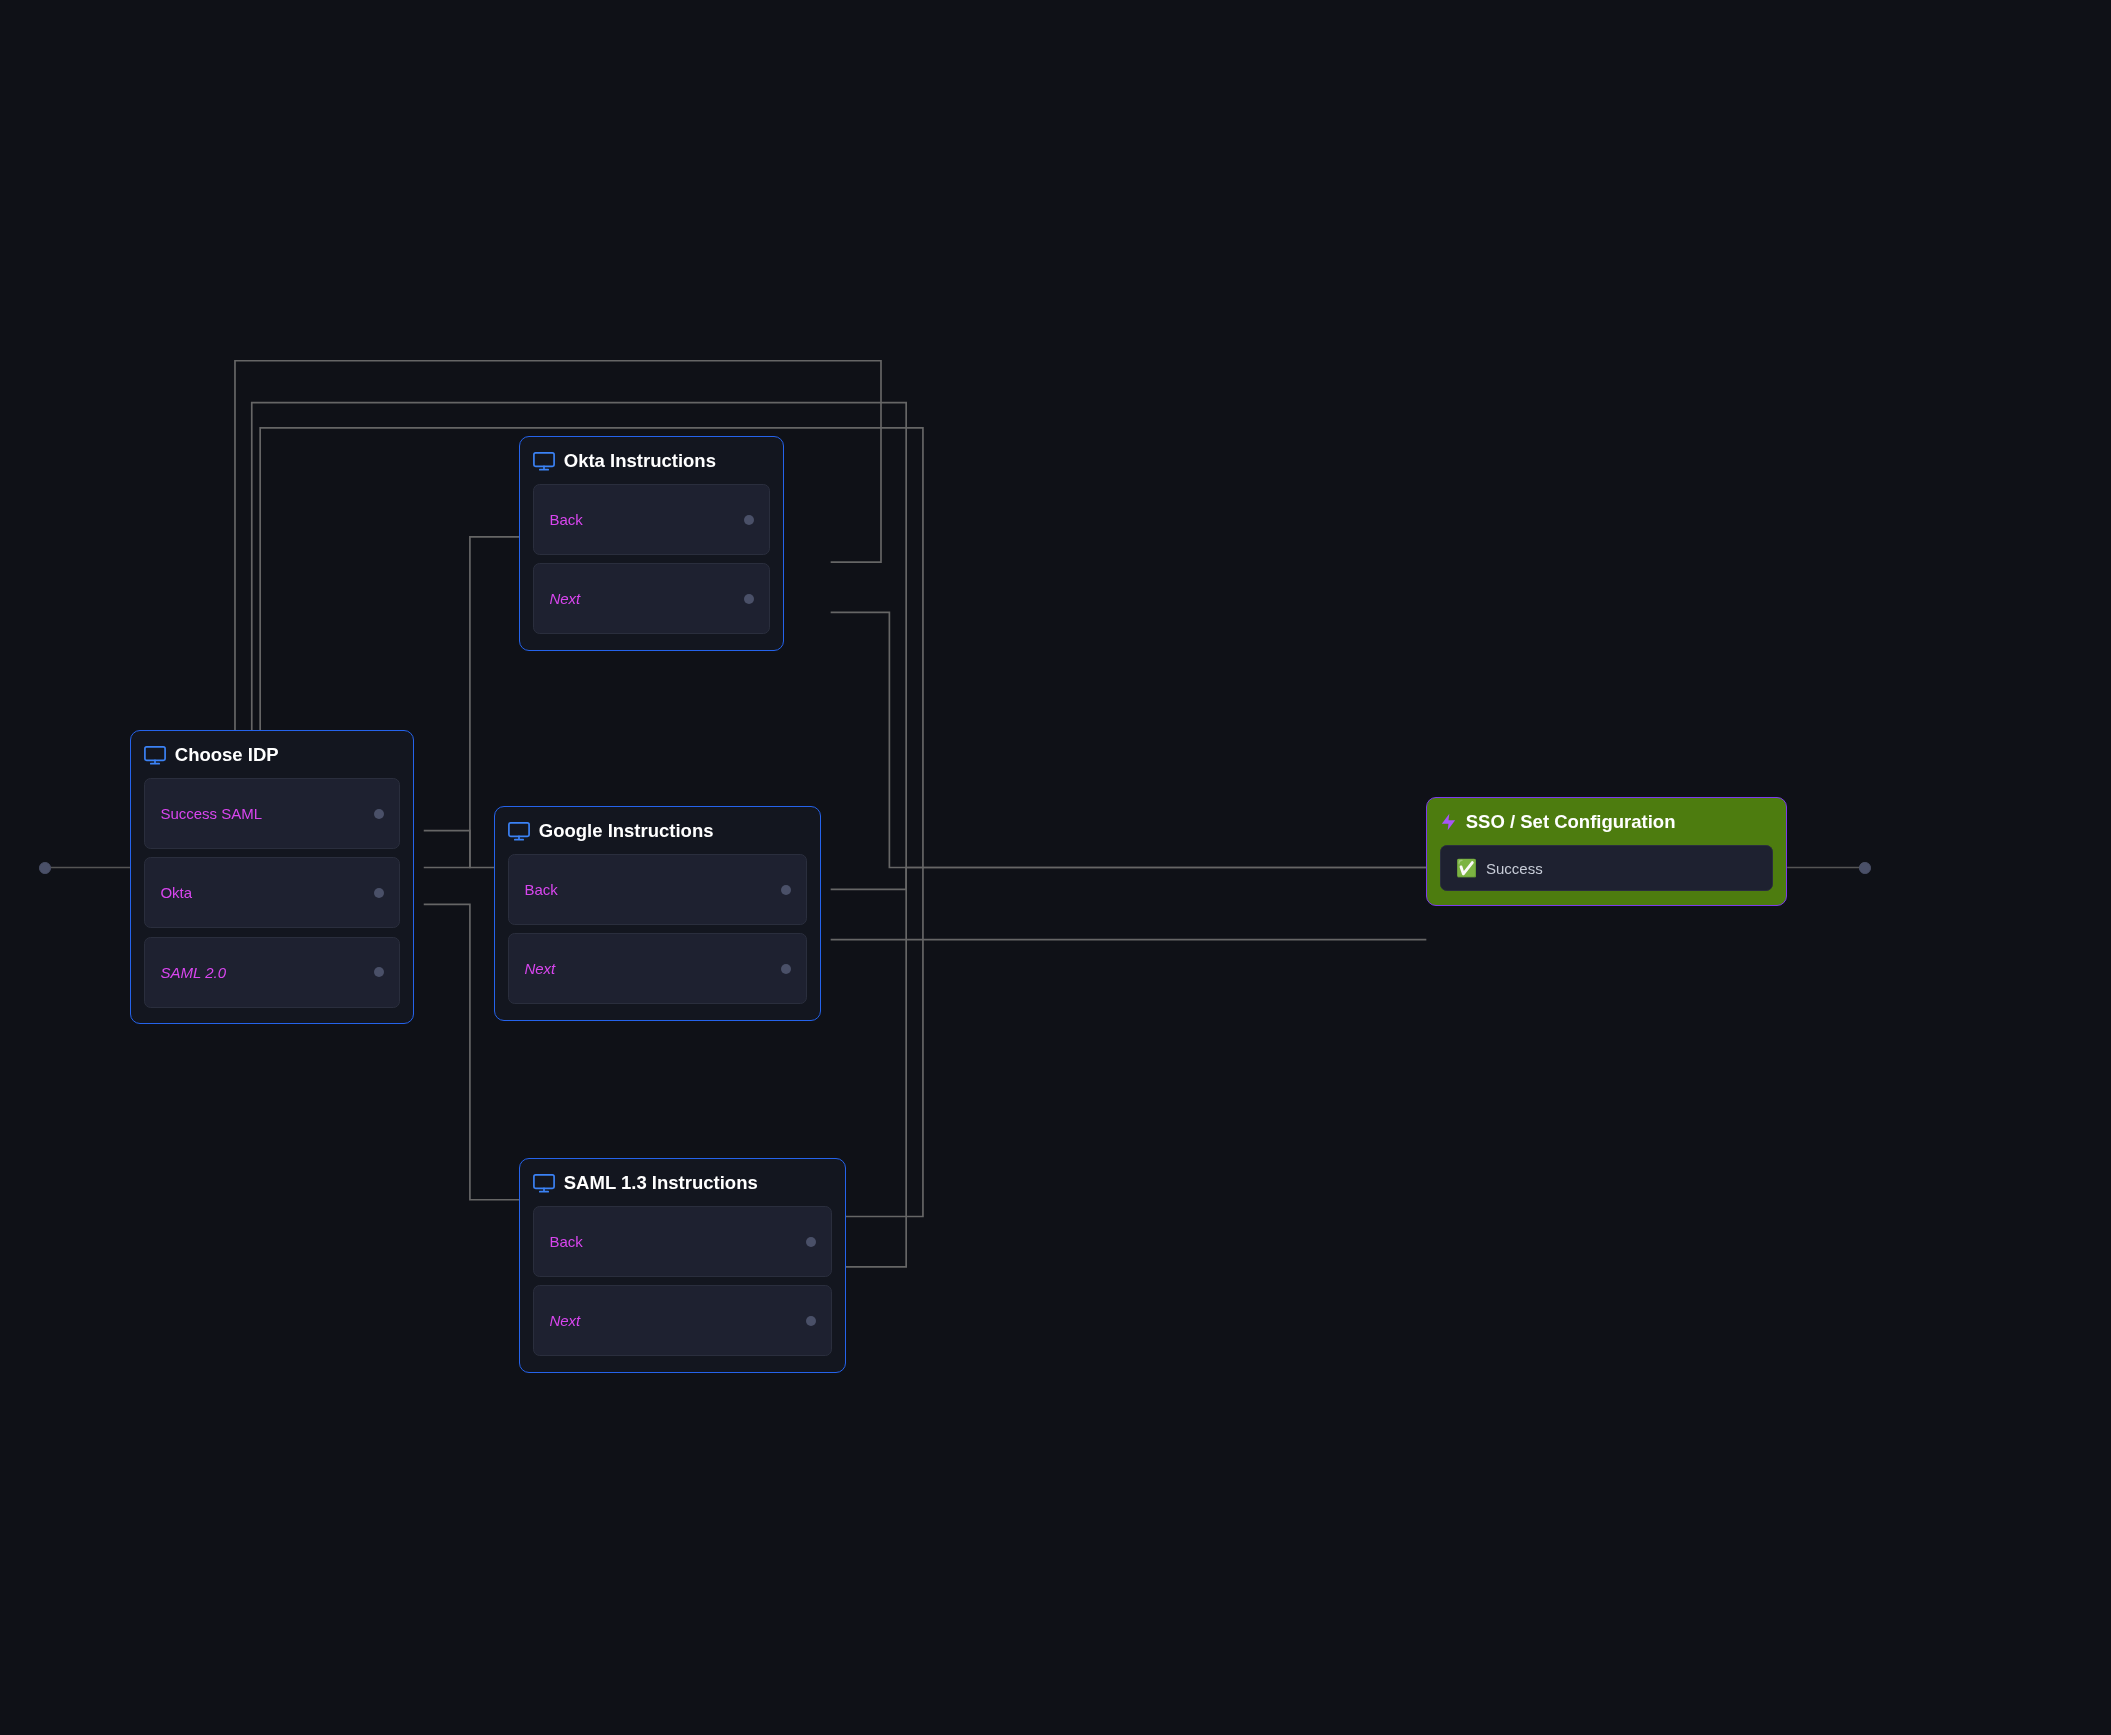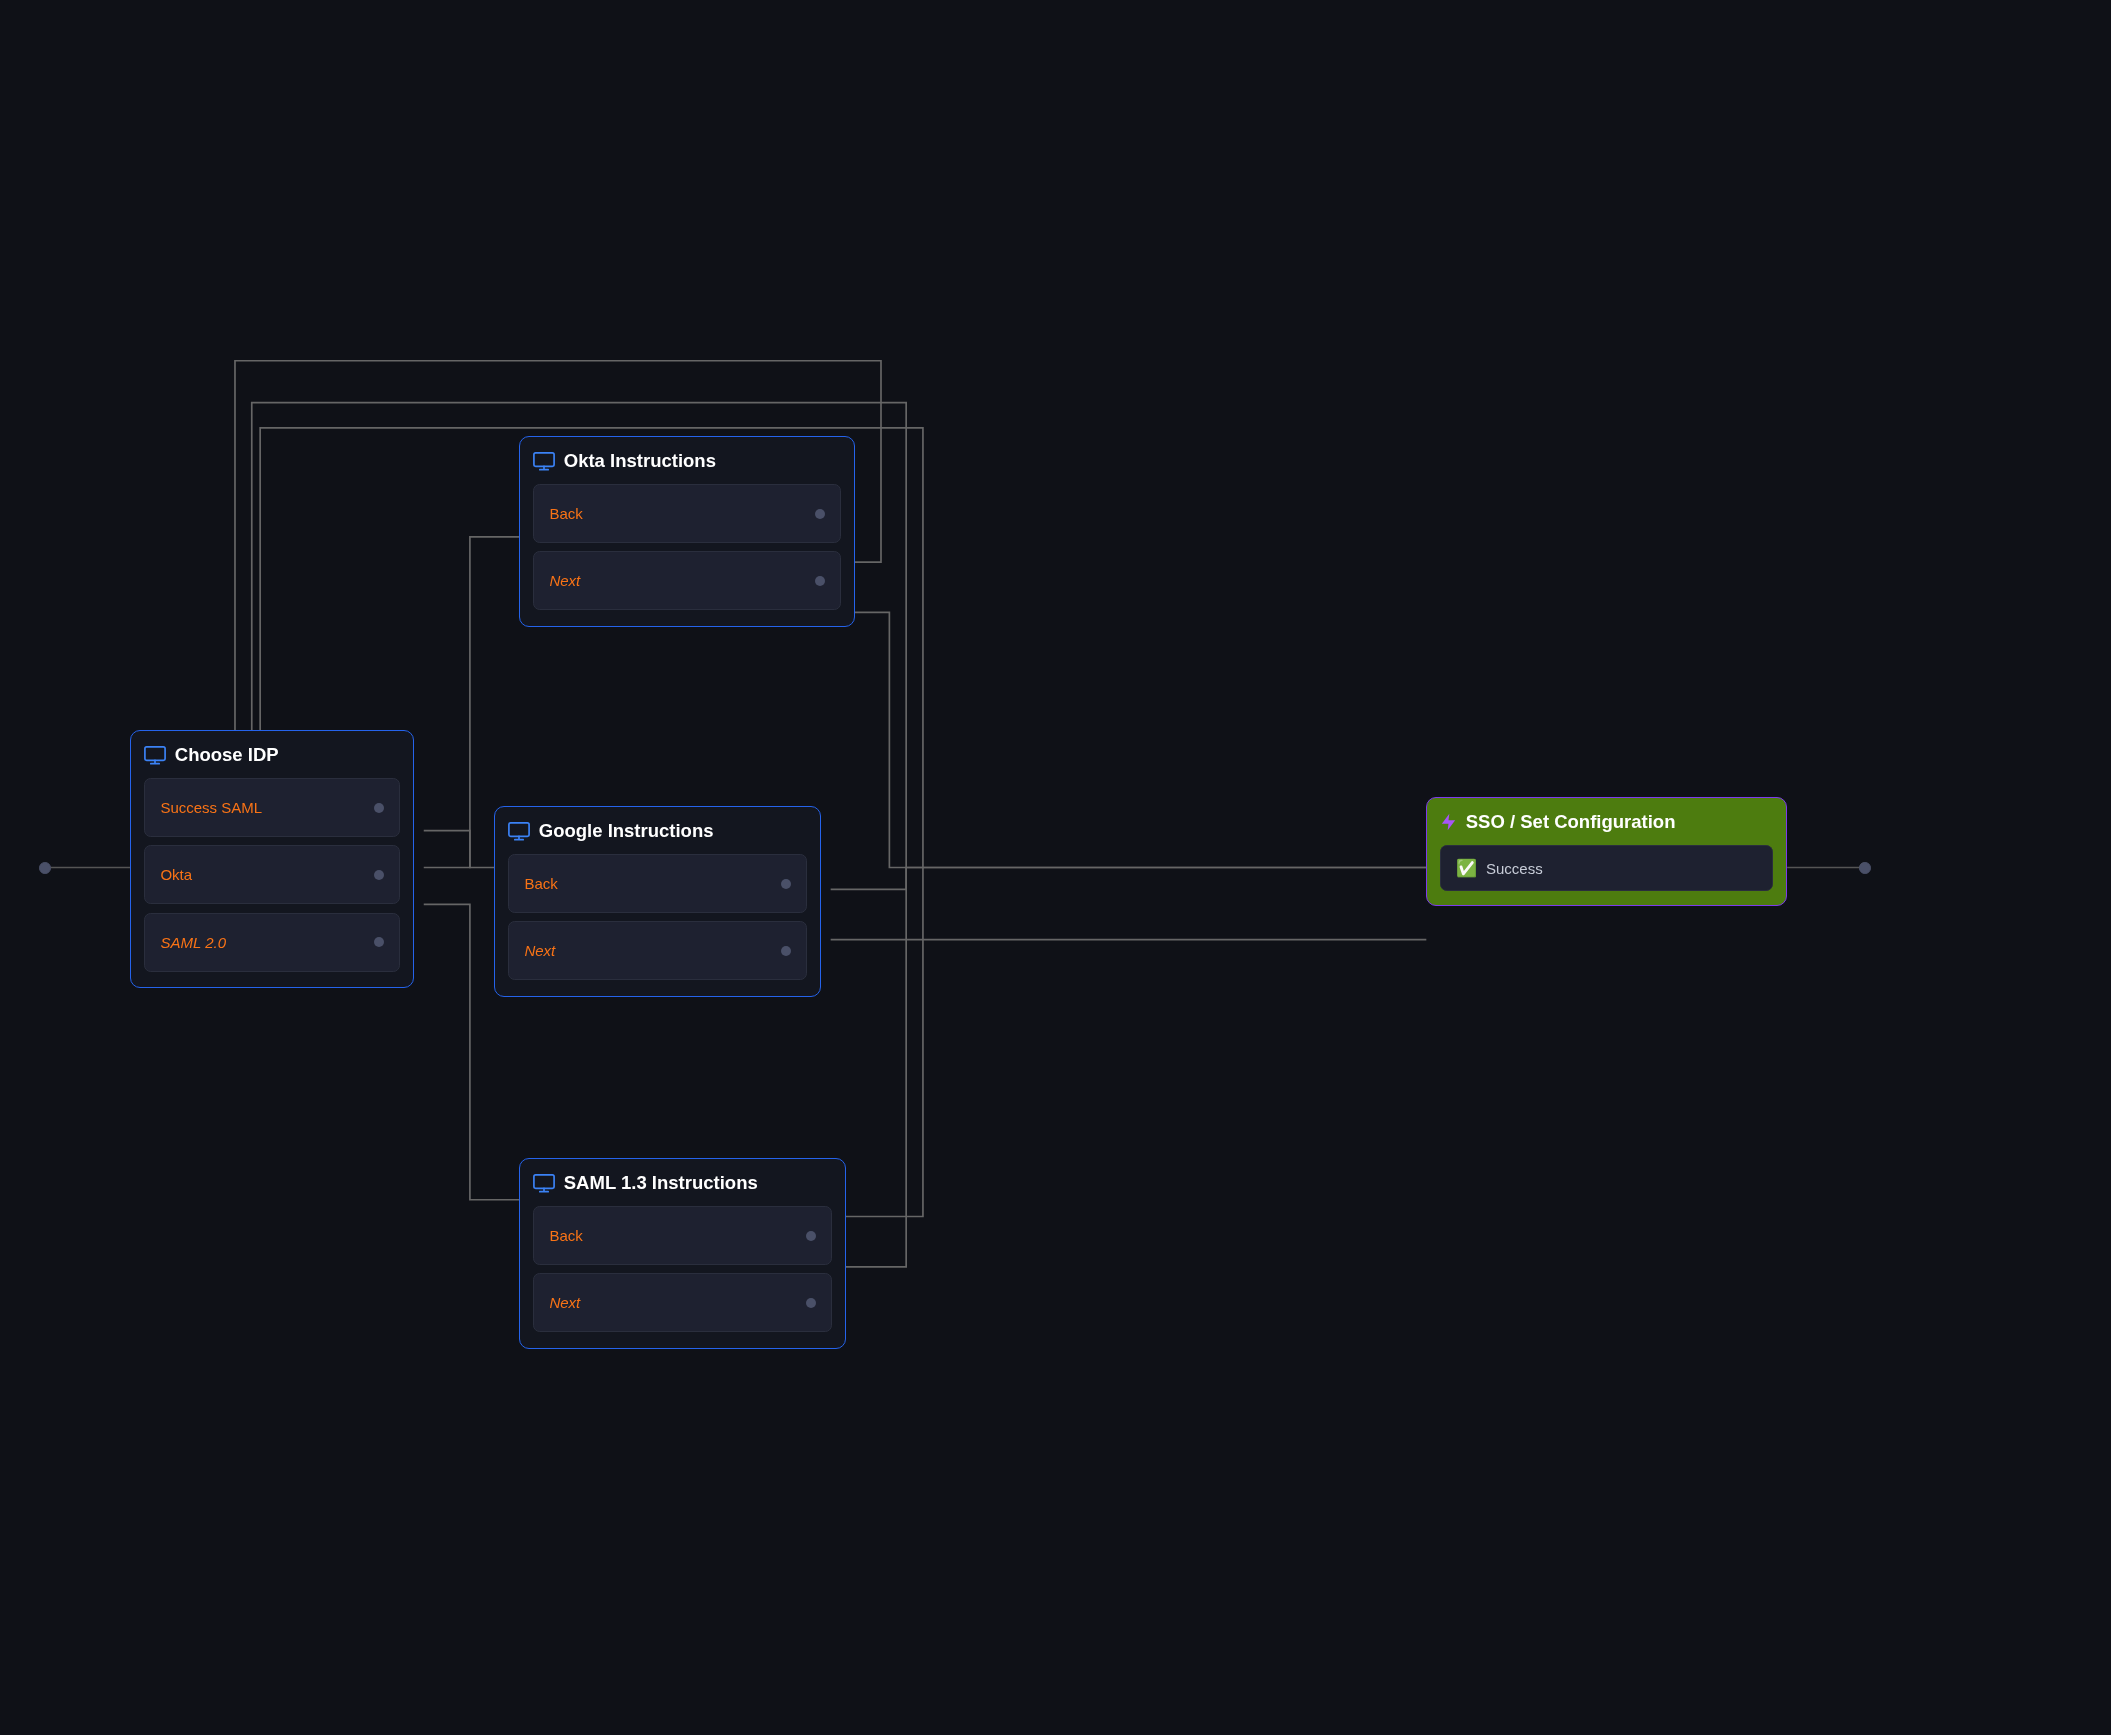--- a/index.html
+++ b/index.html
@@ -53,22 +53,22 @@
     }
 
     .node-icon-purple {
       color: #a855f7;
     }
 
     .node-button {
       background: #1e2130;
       border: 0.8px solid #2a2e3d;
       border-radius: 6.7px;
-      padding: 20px 15px;
-      color: #f97316;
+      padding: 26px 15px;
+      color: #d946ef;
       font-size: 15px;
       margin-bottom: 8.4px;
       display: flex;
       align-items: center;
       justify-content: space-between;
       cursor: pointer;
       width: 100%;
     }
 
     .node-button:last-child {
@@ -159,21 +159,21 @@
   <button class="node-button">
     <span>Okta</span>
     <span class="port-dot"></span>
   </button>
   <button class="node-button">
     <span>SAML 2.0</span>
     <span class="port-dot"></span>
   </button>
 </div>
 
-<div class="node node-blue" style="left: 519px; top: 436px; width: 336px;">
+<div class="node node-blue" style="left: 519px; top: 436px; width: 265px;">
   <div class="node-title">
     <span class="node-icon">
       <svg width="22" height="18.5" viewBox="0 0 26 22" fill="none" xmlns="http://www.w3.org/2000/svg">
         <rect x="1" y="1" width="24" height="16" rx="2" stroke="#3b82f6" stroke-width="2"></rect>
         <path d="M8 21h10M13 17v4" stroke="#3b82f6" stroke-width="2" stroke-linecap="round"></path>
       </svg>
     </span>
     <span>Okta Instructions</span>
   </div>
   <button class="node-button">

